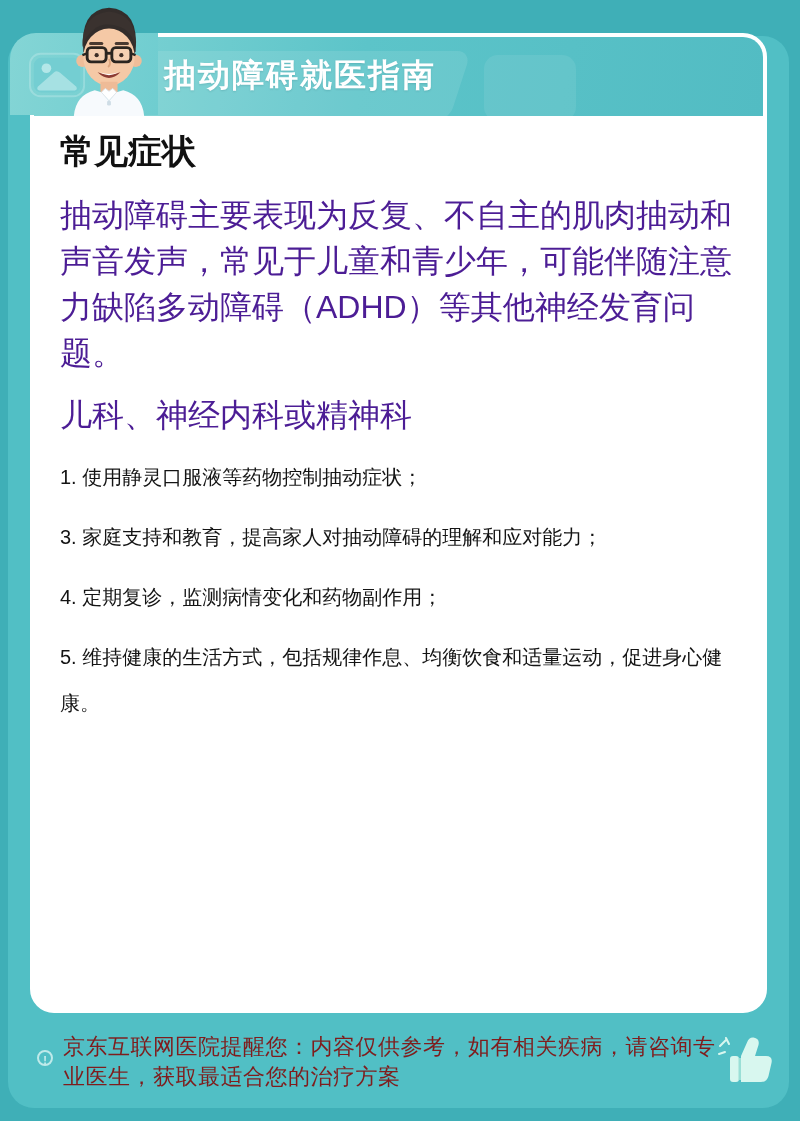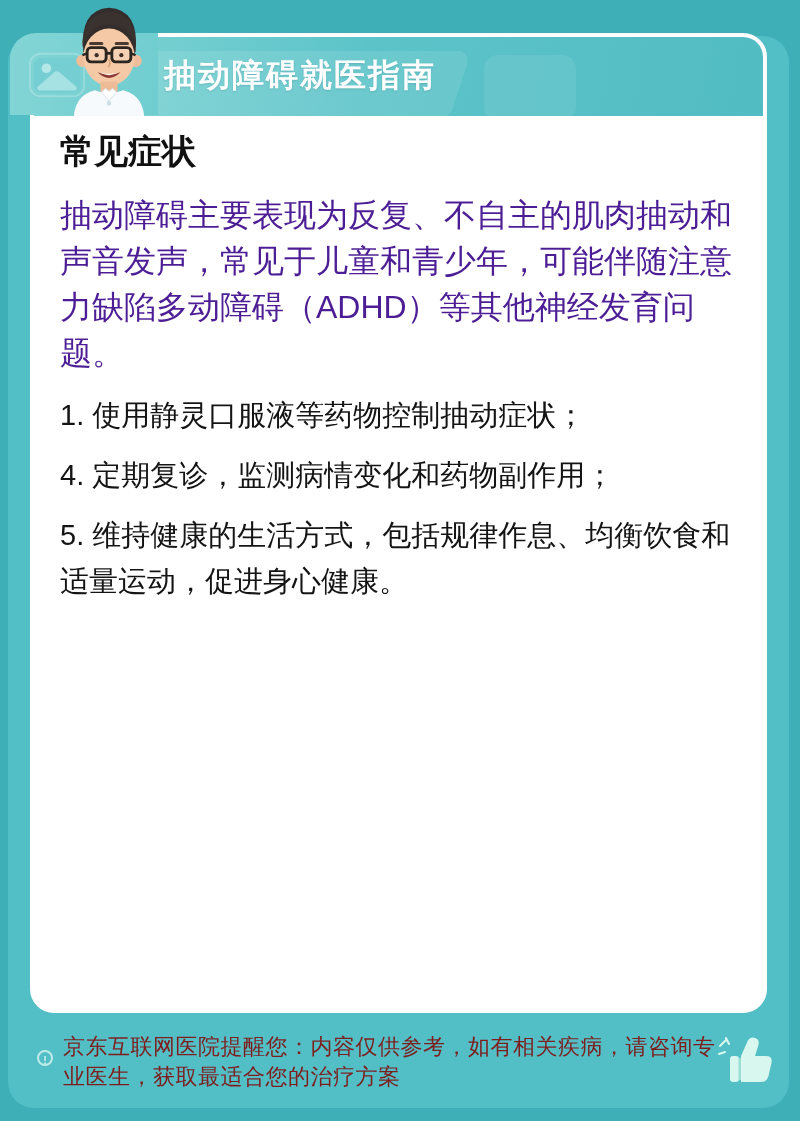--- a/index.html
+++ b/index.html
@@ -49,21 +49,21 @@
   .content{
     position:absolute;left:30px;top:112px;width:737px;box-sizing:border-box;
     padding:18px 20px 0 30px;color:#141414;
   }
   .content h2{
     margin:0 0 20px 0;font-size:34px;line-height:42px;font-weight:700;color:#111111;
   }
   .content p.body{
     margin:0 0 16px 0;font-size:32px;line-height:46px;font-weight:400;color:#4c1d95;
   }
-  .content p.item{margin:0 0 14px 0;font-size:29px;line-height:46px;color:#141414;}
+  .content p.item{margin:0 0 14px 0;font-size:20px;line-height:46px;color:#141414;}
   
   .footer{
     position:absolute;left:37px;top:1032px;width:740px;
   }
   .notice-icon{
     position:absolute;left:0;top:18px;width:16px;height:16px;border-radius:50%;
     border:2px solid rgba(228,248,246,0.75);color:rgba(228,248,246,0.85);
     font-size:11px;line-height:16px;text-align:center;font-weight:700;box-sizing:border-box;
   }
   .disclaimer{
@@ -115,22 +115,24 @@
   <path d="M47 95 L55 104 L63 95 L59 91 L55 94 L51 91 Z" fill="#ffffff" stroke="#dde7ee" stroke-width="1"></path>
   <rect x="53" y="104" width="4" height="5" rx="1.5" fill="#cfdde6"></rect>
 </svg>
 
 <div class="page-title">抽动障碍就医指南</div>
 
 <div class="content">
   <h2>常见症状</h2>
   <p class="body">抽动障碍主要表现为反复、不自主的肌肉抽动和声音发声，常见于儿童和青少年，可能伴随注意力缺陷多动障碍（ADHD）等其他神经发育问题。</p>
 
+  <p class="body">儿科、神经内科或精神科</p>
 
   <p class="item">1. 使用静灵口服液等药物控制抽动症状；</p>
+  <p class="item">3. 家庭支持和教育，提高家人对抽动障碍的理解和应对能力；</p>
   <p class="item">4. 定期复诊，监测病情变化和药物副作用；</p>
   <p class="item">5. 维持健康的生活方式，包括规律作息、均衡饮食和适量运动，促进身心健康。</p>
 </div>
 
 <div class="footer">
   <div class="notice-icon">!</div>
   <div class="disclaimer">京东互联网医院提醒您：内容仅供参考，如有相关疾病，请咨询专业医生，获取最适合您的治疗方案</div>
 </div>
 
 <svg class="thumbs" viewBox="0 0 58 54" aria-hidden="true">

